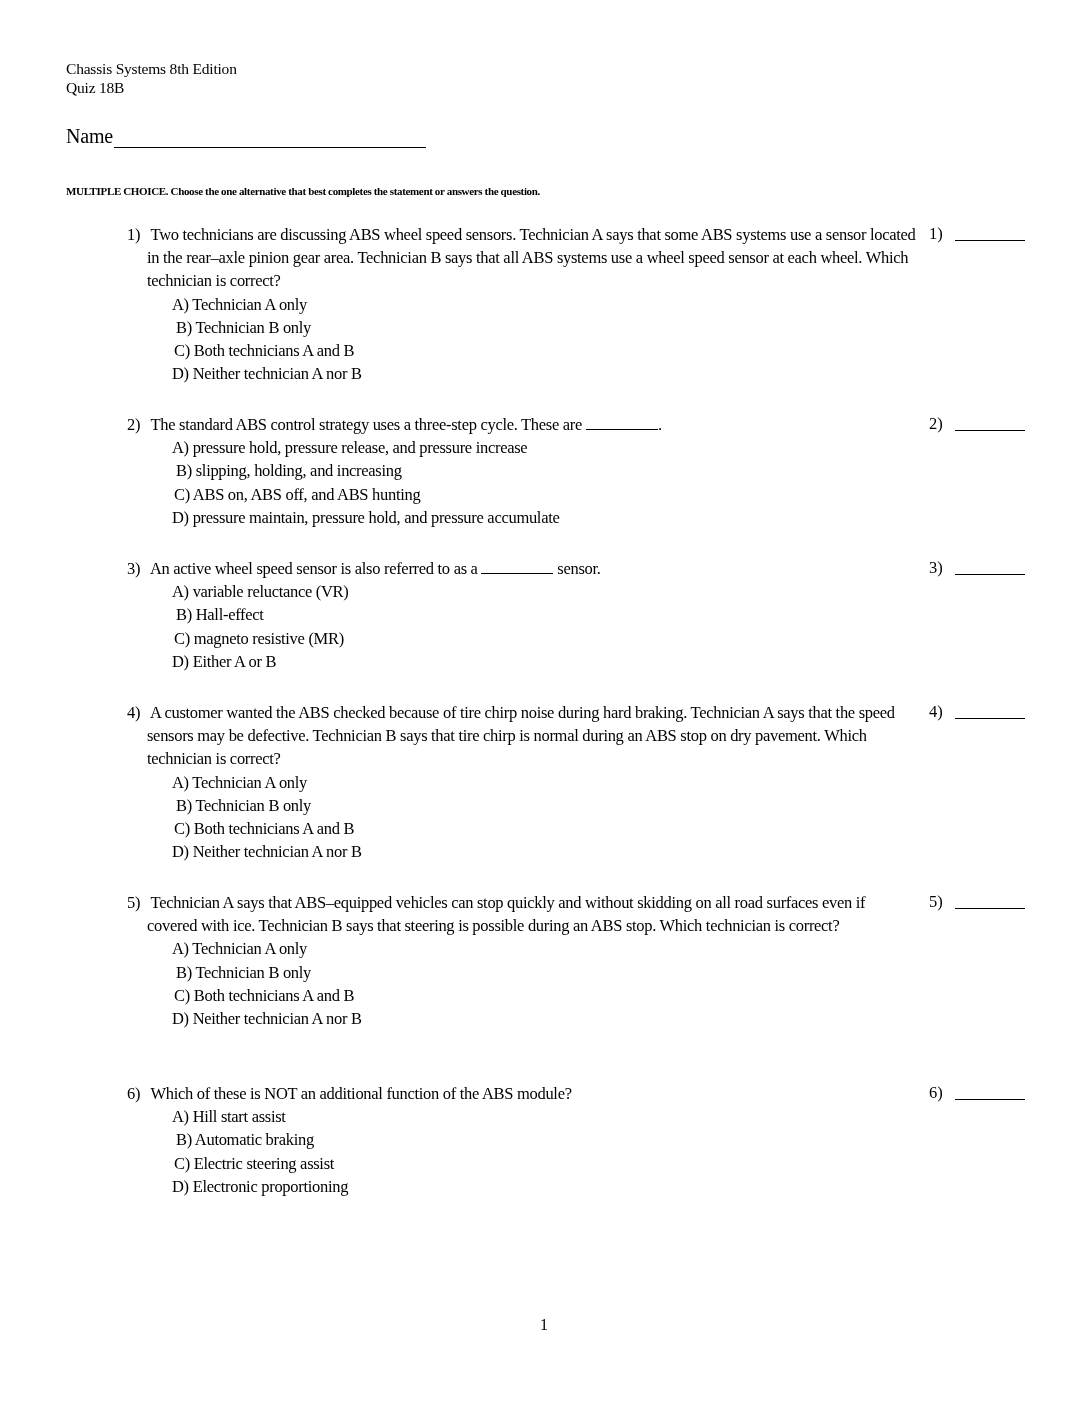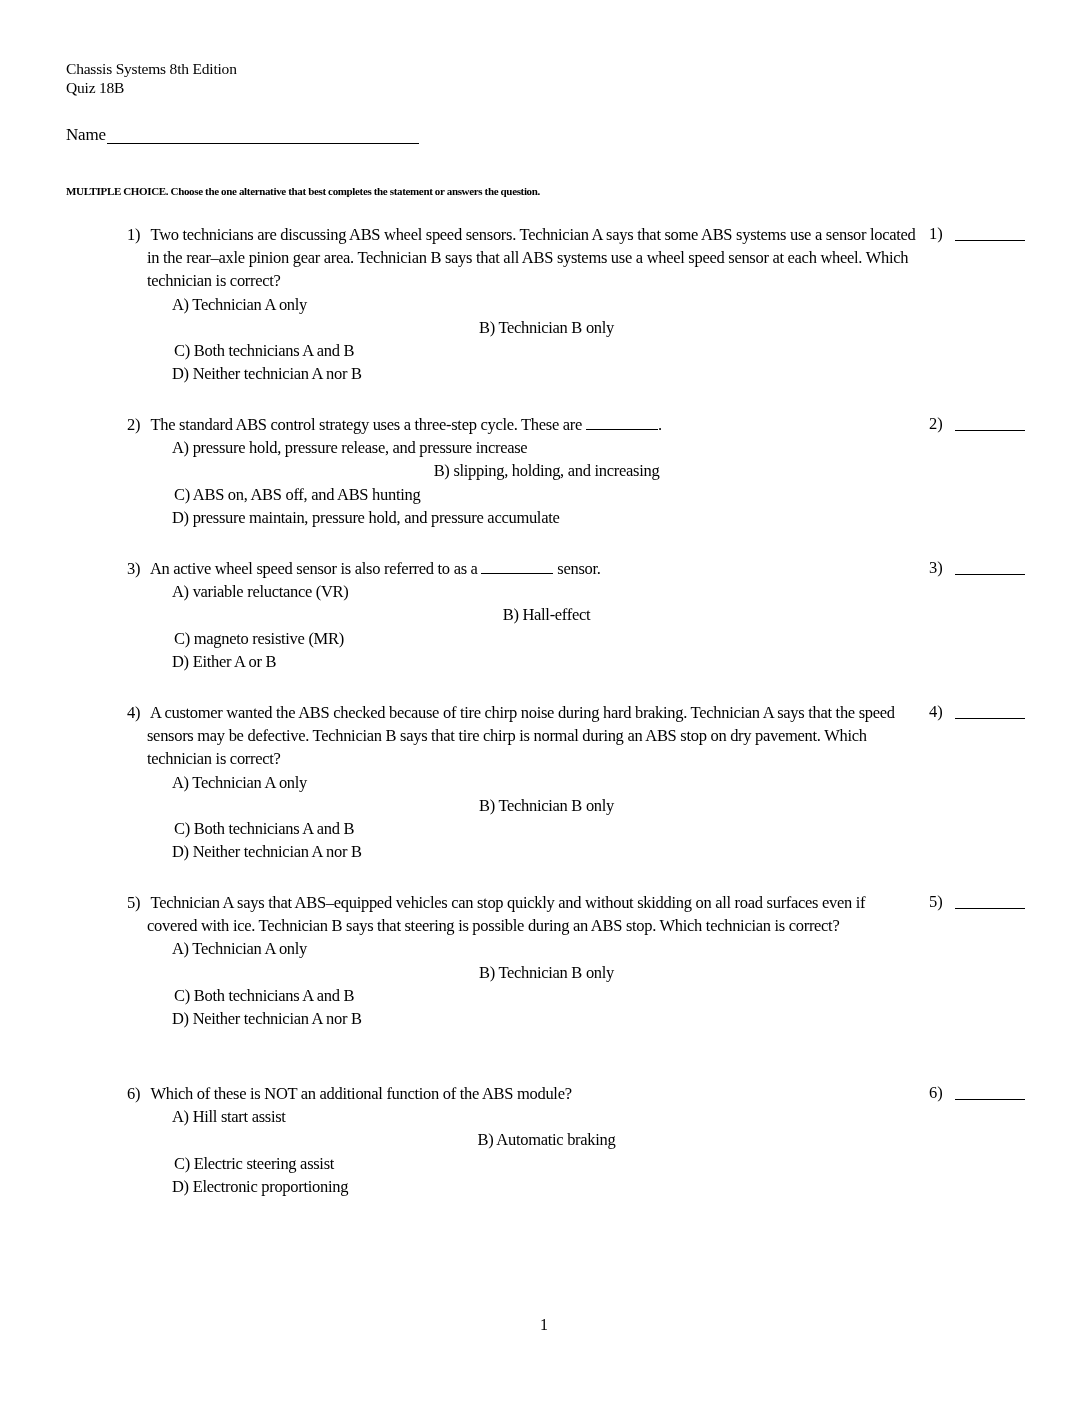--- a/index.html
+++ b/index.html
@@ -20,22 +20,23 @@
       left: 66px;
       top: 59px;
       font-size: 15.5px;
       line-height: 19px;
       letter-spacing: -0.2px;
     }
     .name-row {
       position: absolute;
       left: 66px;
       top: 125px;
-      font-size: 17px;
+      font-size: 20px;
       display: flex;
+      align-items: flex-end;
       letter-spacing: -0.2px;
     }
     .name-line {
       display: inline-block;
       width: 312px;
       border-bottom: 1px solid #000;
       height: 18px;
       margin-left: 1px;
     }
     .instructions {
@@ -63,21 +64,21 @@
       display: inline-block;
       width: 20px;
       text-indent: 0;
     }
     .options {
       padding-left: 45px;
     }
     .opt {
       white-space: nowrap;
     }
-    .opt.indent1 { padding-left: 4px; text-align: center; }
+    .opt.indent1 { padding-left: 4px; }
     .opt.indent2 { padding-left: 2px; }
     .blank-inline {
       display: inline-block;
       width: 72px;
       border-bottom: 1px solid #000;
       height: 14px;
       vertical-align: baseline;
     }
     .answer {
       position: absolute;

